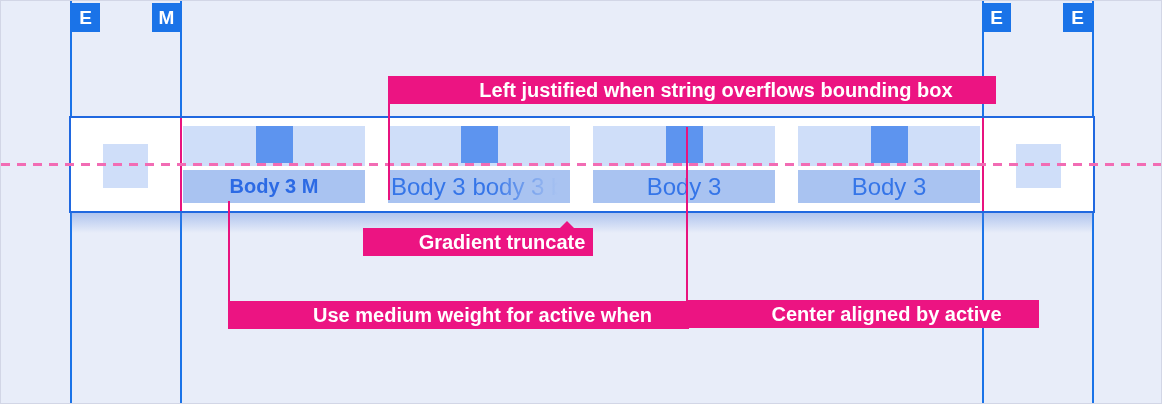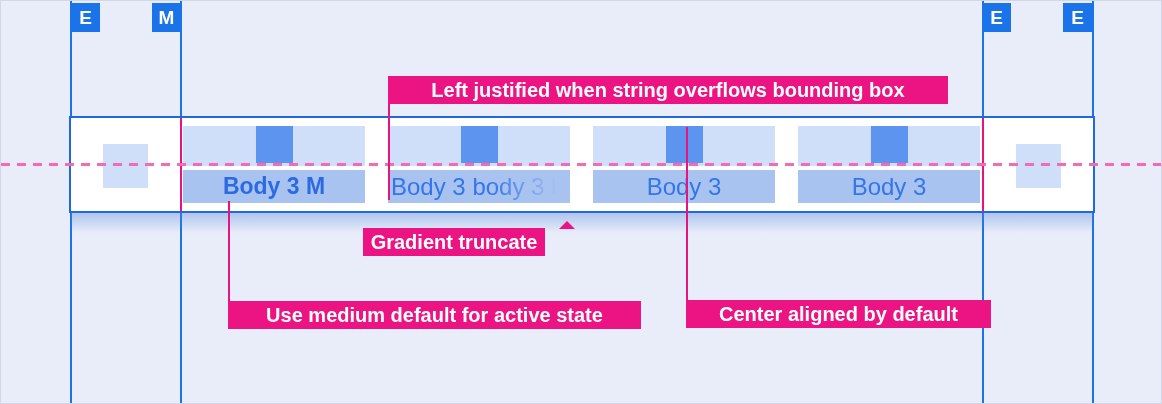--- a/index.html
+++ b/index.html
@@ -23,38 +23,38 @@
   
   .edge-sq{position:absolute; top:143px; width:45px; height:44px; background:#cfdef9; z-index:3;}
   .edge-left{left:102px;} .edge-right{left:1015px;}
   
   .tab{position:absolute; top:125px; width:182px; height:78px; z-index:3;}
   .tab-1{left:182px;} .tab-2{left:387px;} .tab-3{left:592px;} .tab-4{left:797px;}
   .icon-row{position:absolute; top:0; left:0; right:0; height:40px; background:#cfdef9;}
   .icon-square{position:absolute; top:0; left:50%; margin-left:-18.5px; width:37px; height:37px; background:#5d94ef;}
   .text-row{position:absolute; top:44px; left:0; right:0; height:33px; background:#a9c3f1;
     color:#3575e8; font-size:24px; line-height:33px; text-align:center; white-space:nowrap; overflow:hidden;}
-  .tab-1 .text-row{font-weight:700; color:#2c6ae4; font-size:23px;text-align:center;}
+  .tab-1 .text-row{font-weight:700; color:#2c6ae4; font-size:20px;text-align:center;}
   .tab-2 .text-row{text-align:left; padding-left:3px;}
   .fade-overlay{position:absolute; top:44px; right:0; width:80px; height:33px;
     background:linear-gradient(90deg, rgba(169,195,241,0), #a9c3f1 85%); z-index:4;}
   
   .dashline{position:absolute; left:0; top:162px; width:100%; height:3px;
     background:repeating-linear-gradient(90deg, #f26cb4 0 9px, transparent 9px 16px); z-index:5;}
   
   .bar-seg{position:absolute; top:117px; height:93px; width:2px; background:#e8137f; z-index:4;}
   .seg-left{left:179px;} .seg-right{left:981px;}
   
   .leader{position:absolute; width:2px; background:#e8137f; z-index:6;}
   .ld-1{left:387px; top:103px; height:96px;}
   .ld-3{left:227px; top:200px; height:100px;}
   .ld-4{left:685px; top:126px; height:173px;}
   
   .plabel{position:absolute; height:28px; background:#ec1482; color:#fff;
-    font-weight:700; font-size:20px; line-height:28px; text-align:center; z-index:7;}
+    font-weight:700; font-size:20px; line-height:28px; text-align:center; z-index:7;padding-left:48px;}
   .lb-1{left:387px; top:75px;  width:560px;}
   .lb-2{left:362px; top:227px; width:182px;}
   .lb-3{left:227px; top:300px; width:413px;}
   .lb-4{left:685px; top:299px; width:305px;}
   .caret-up{position:absolute; top:-7px; left:196px; width:0; height:0;
     border-left:8px solid transparent; border-right:8px solid transparent;
     border-bottom:8px solid #ec1482;}
 </style>
 </head>
 <body>
@@ -107,16 +107,16 @@
   <div class="marker mk-1">E</div>
   <div class="marker mk-2">M</div>
   <div class="marker mk-3">E</div>
   <div class="marker mk-4">E</div>
 
   <div class="plabel lb-1">Left justified when string overflows bounding box</div>
   <div class="plabel lb-2">
     <span>Gradient truncate</span>
     <span class="caret-up"></span>
   </div>
-  <div class="plabel lb-3">Use medium default for active state</div>
-  <div class="plabel lb-4">Center aligned by default</div>
+  <div class="plabel lb-3">Use medium weight for active when</div>
+  <div class="plabel lb-4">Center aligned by active</div>
 
 </div>
 
 </body></html>

